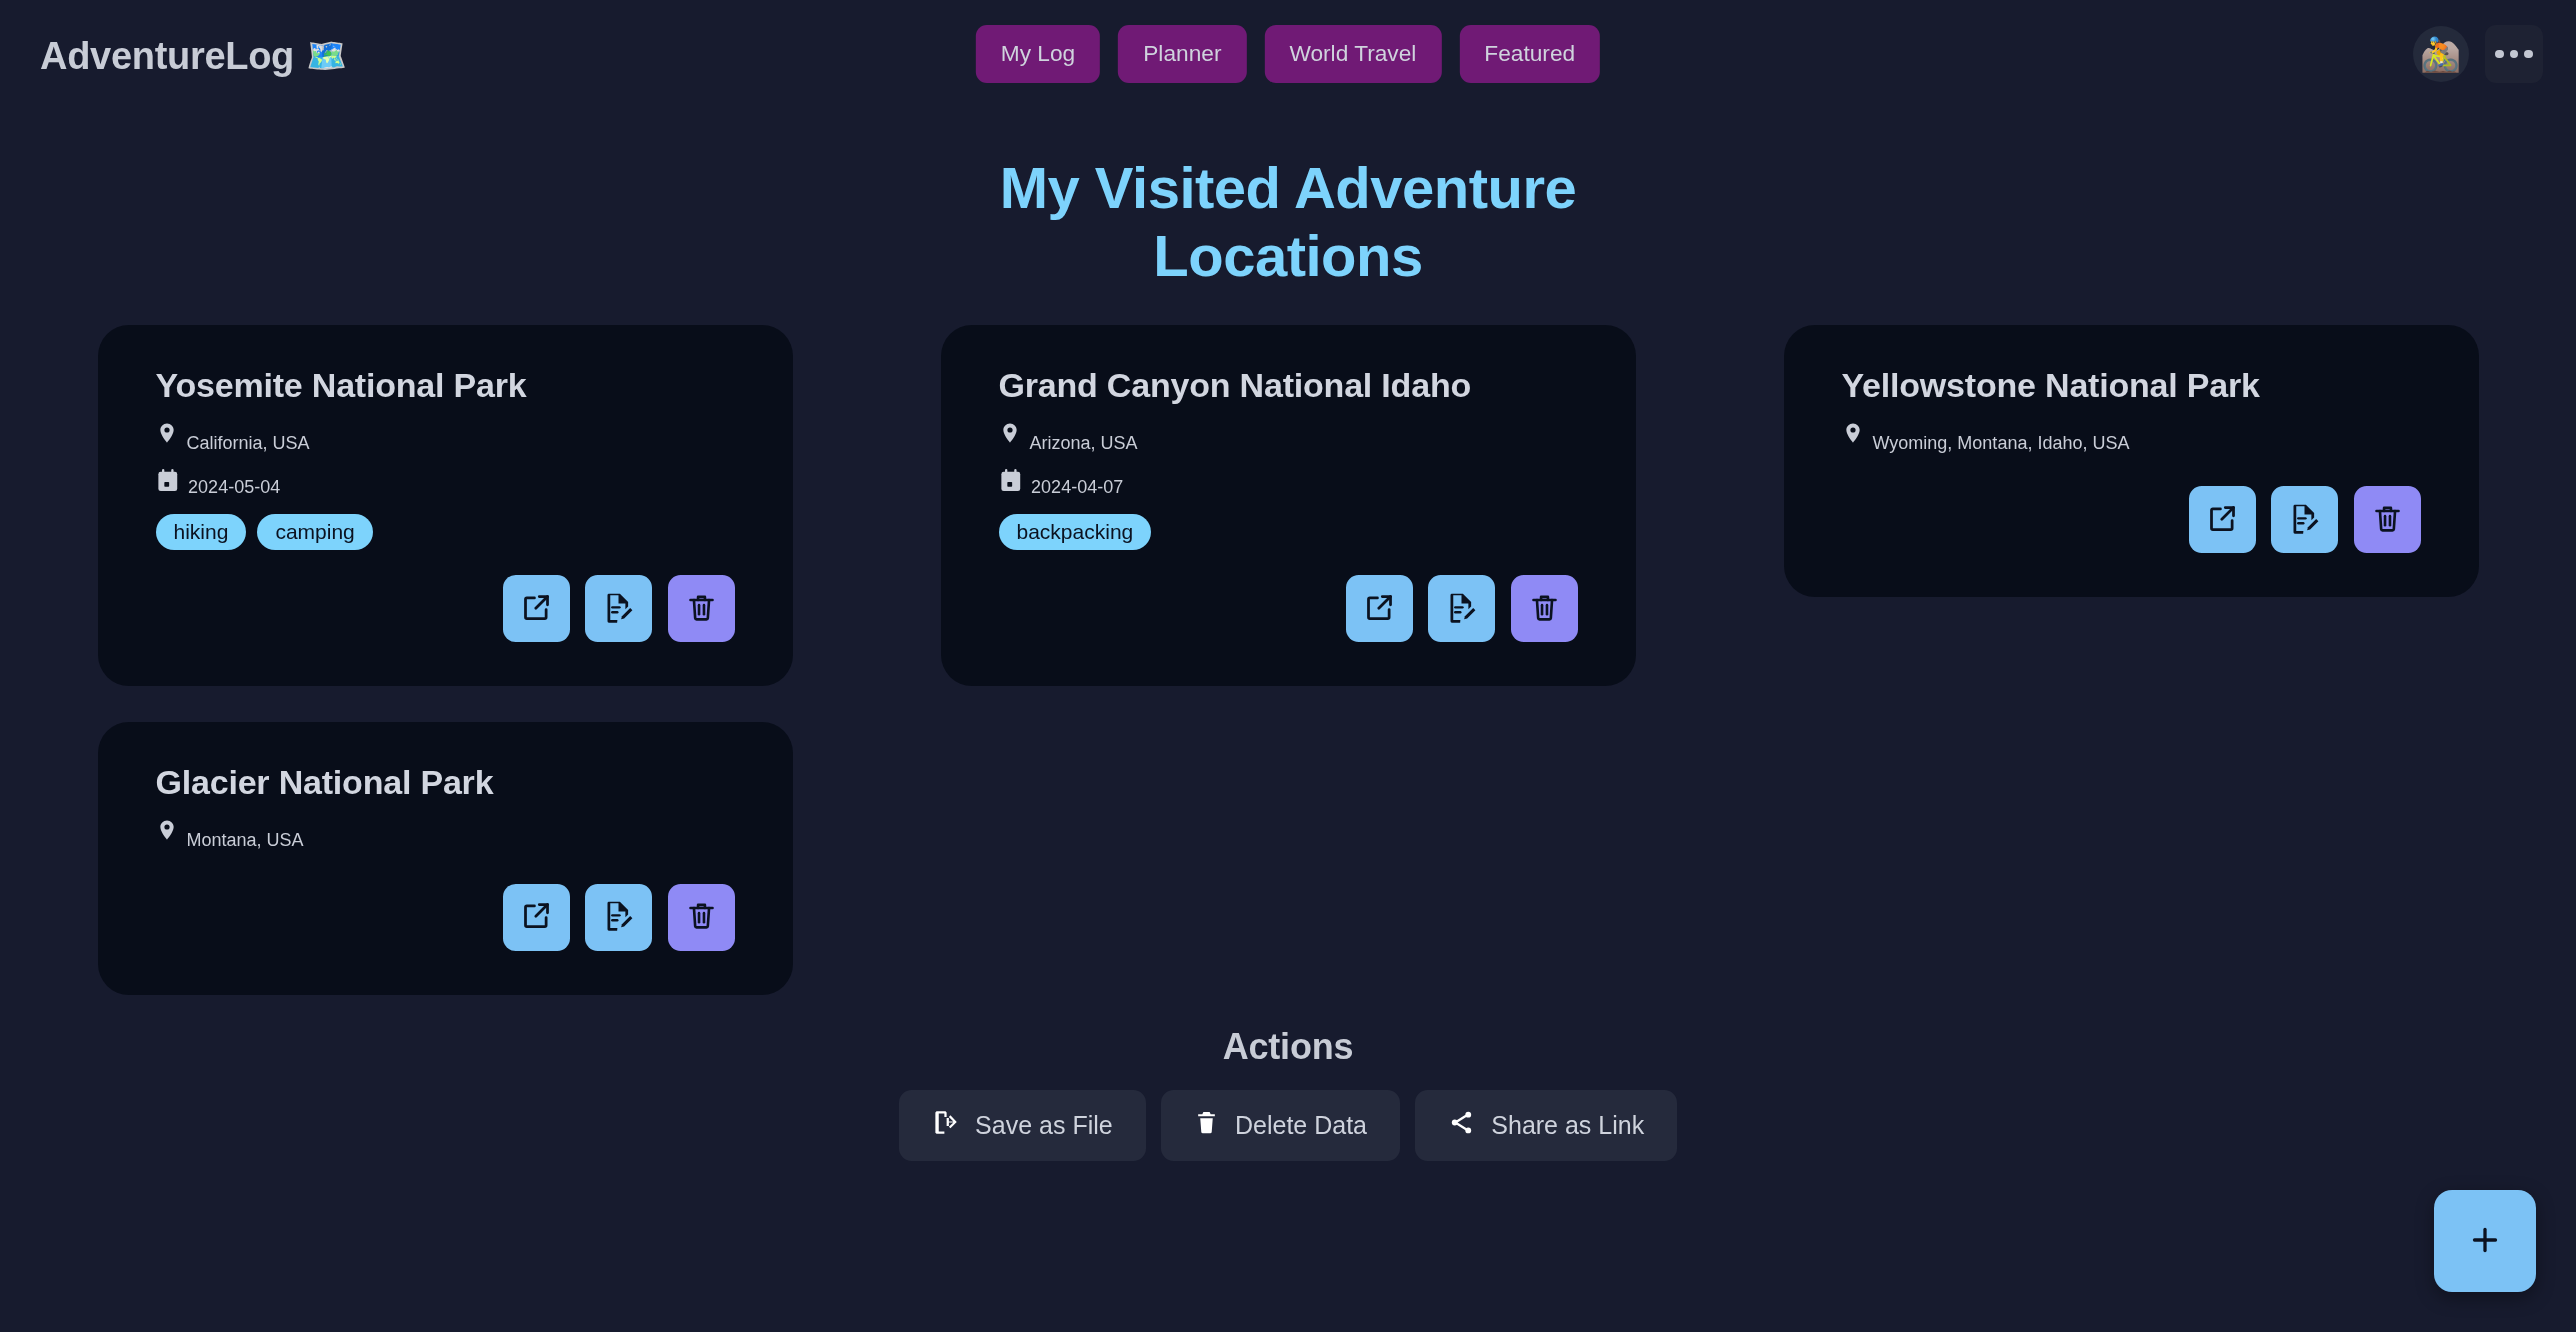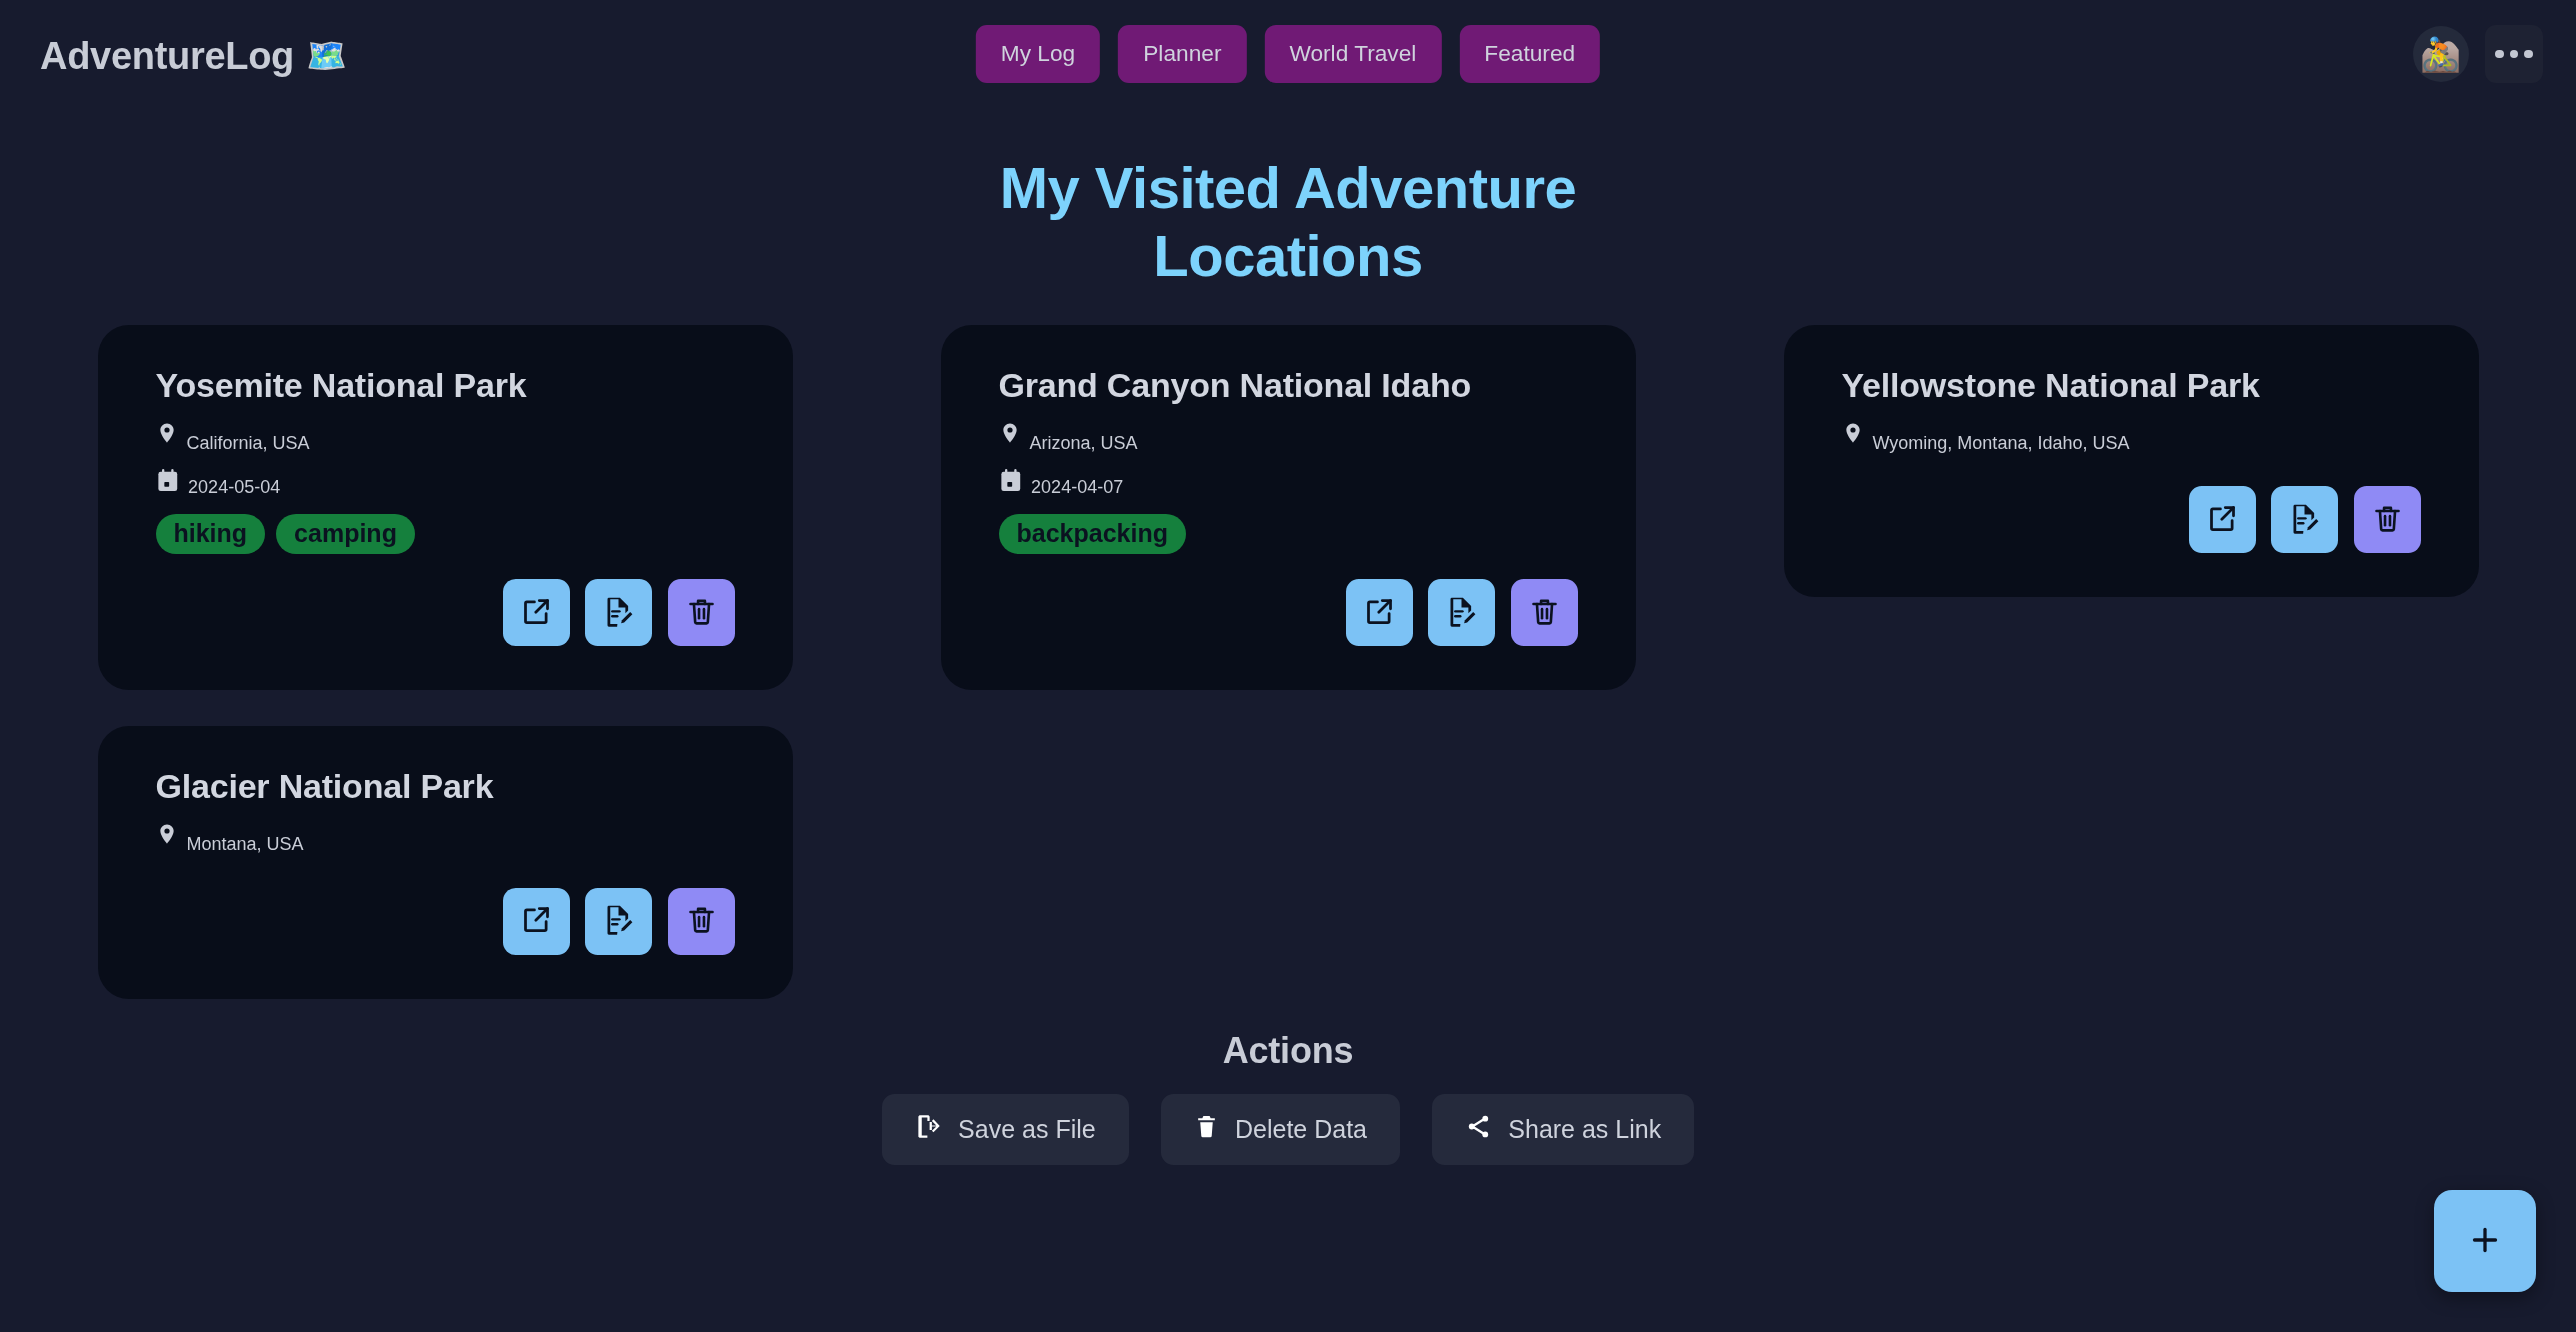--- a/index.html
+++ b/index.html
@@ -167,24 +167,24 @@
   .card-meta svg { flex: 0 0 auto; }
 
   .tag-row {
     display: flex;
     flex-wrap: wrap;
     gap: 11px;
     margin-top: 1.8px;
     margin-bottom: 7.3px;
   }
   .tag {
-    background: #15803d;
+    background: #7dd3fc;
     color: #0b1220;
-    font-size: 25px;
-    font-weight: 700;
+    font-size: 21px;
+    font-weight: 400;
     border-radius: 905px;
     padding: 6.3px 18px 8.2px 18px;
     line-height: 1;
     white-space: nowrap;
     cursor: pointer;
   }
 
   .card-actions {
     display: flex;
     gap: 15.4px;
@@ -214,21 +214,21 @@
   .actions-heading {
     font-size: 36px;
     font-weight: 700;
     color: #c8ccd6;
     margin-bottom: 22px;
     letter-spacing: -0.2px;
   }
   .actions-row {
     display: flex;
     justify-content: center;
-    gap: 32px;
+    gap: 15px;
   }
   .action-btn {
     background: #252a3c;
     border: none;
     border-radius: 12.7px;
     color: #cfd3dd;
     font-family: inherit;
     font-size: 25px;
     height: 71px;
     padding: 0 33px;

